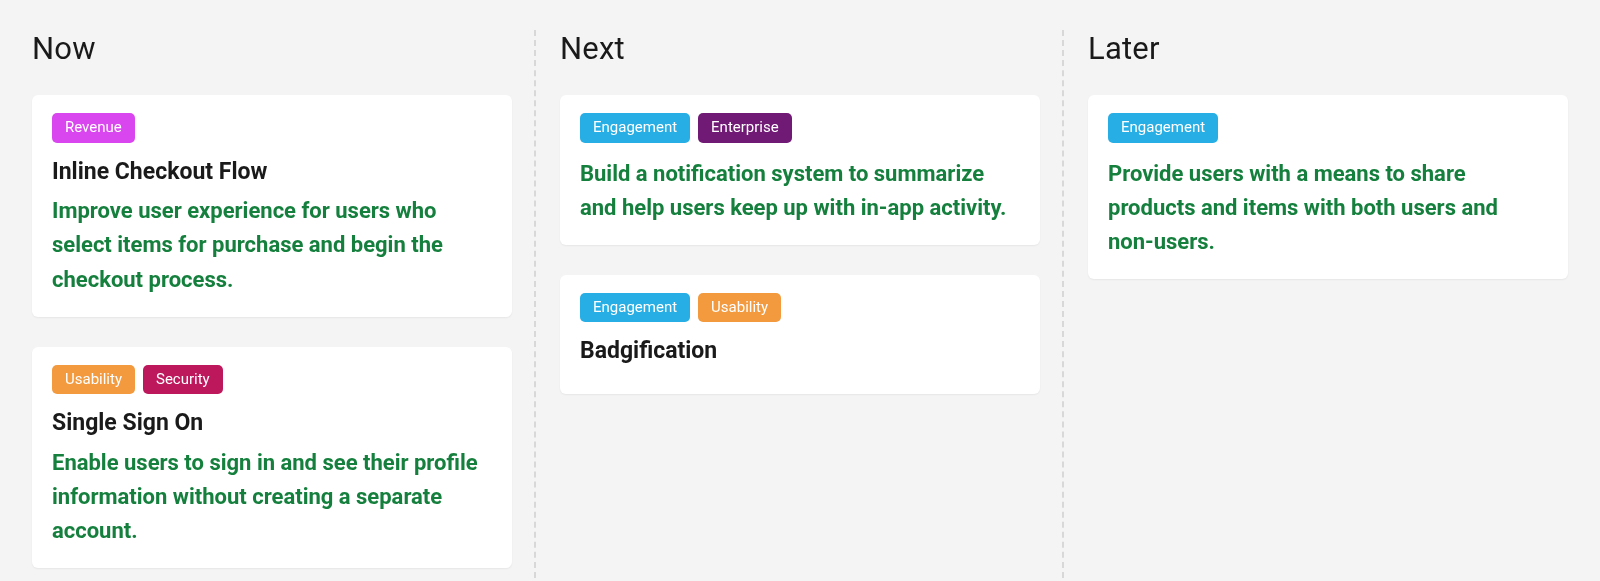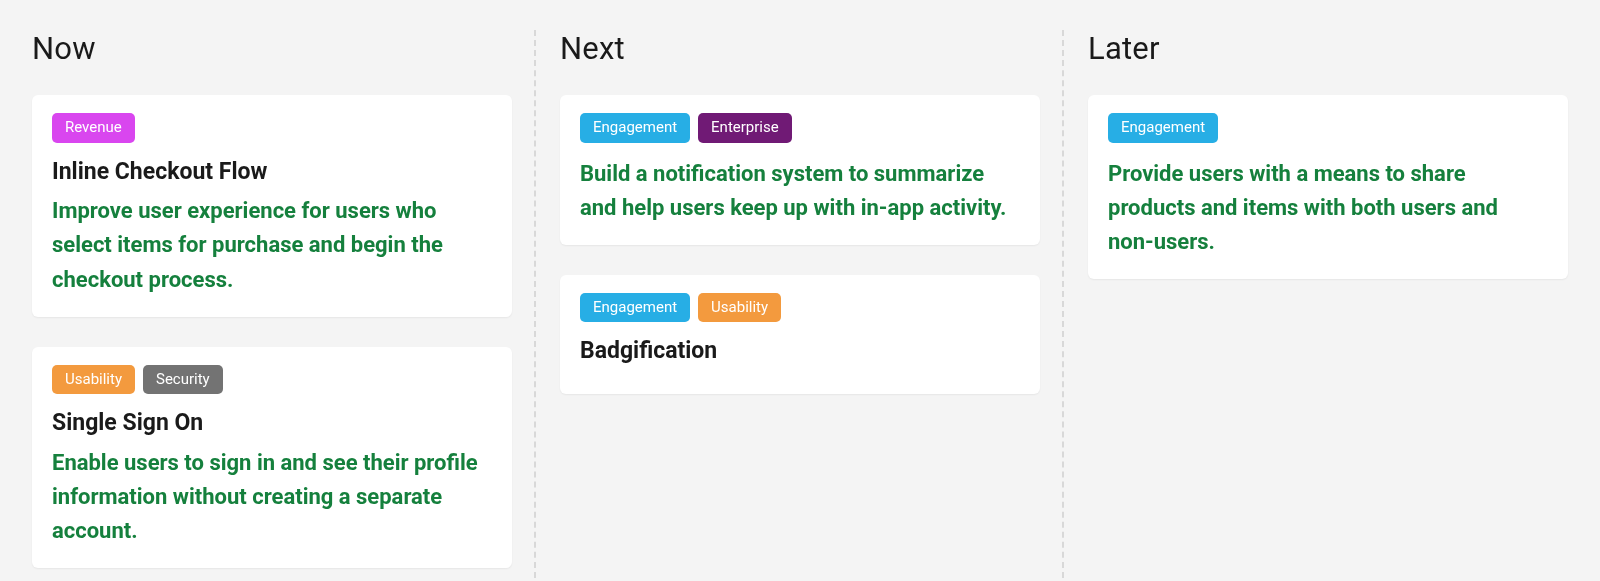--- a/index.html
+++ b/index.html
@@ -92,21 +92,21 @@
       <div class="tags">
         <span class="tag" style="background-color: #d946ef;">Revenue</span>
       </div>
       <div class="card-title">Inline Checkout Flow</div>
       <div class="card-desc">Improve user experience for users who select items for purchase and begin the checkout process.</div>
     </div>
 
     <div class="card">
       <div class="tags">
         <span class="tag" style="background-color: rgb(243, 154, 62);">Usability</span>
-        <span class="tag" style="background-color: #737373; text-align: right;">Security</span>
+        <span class="tag" style="background-color: #be185d; text-align: right;">Security</span>
       </div>
       <div class="card-title">Single Sign On</div>
       <div class="card-desc">Enable users to sign in and see their profile information without creating a separate account.</div>
     </div>
   </div>
 
   <div class="column">
     <h2 class="column-title">Next</h2>
 
     <div class="card">

